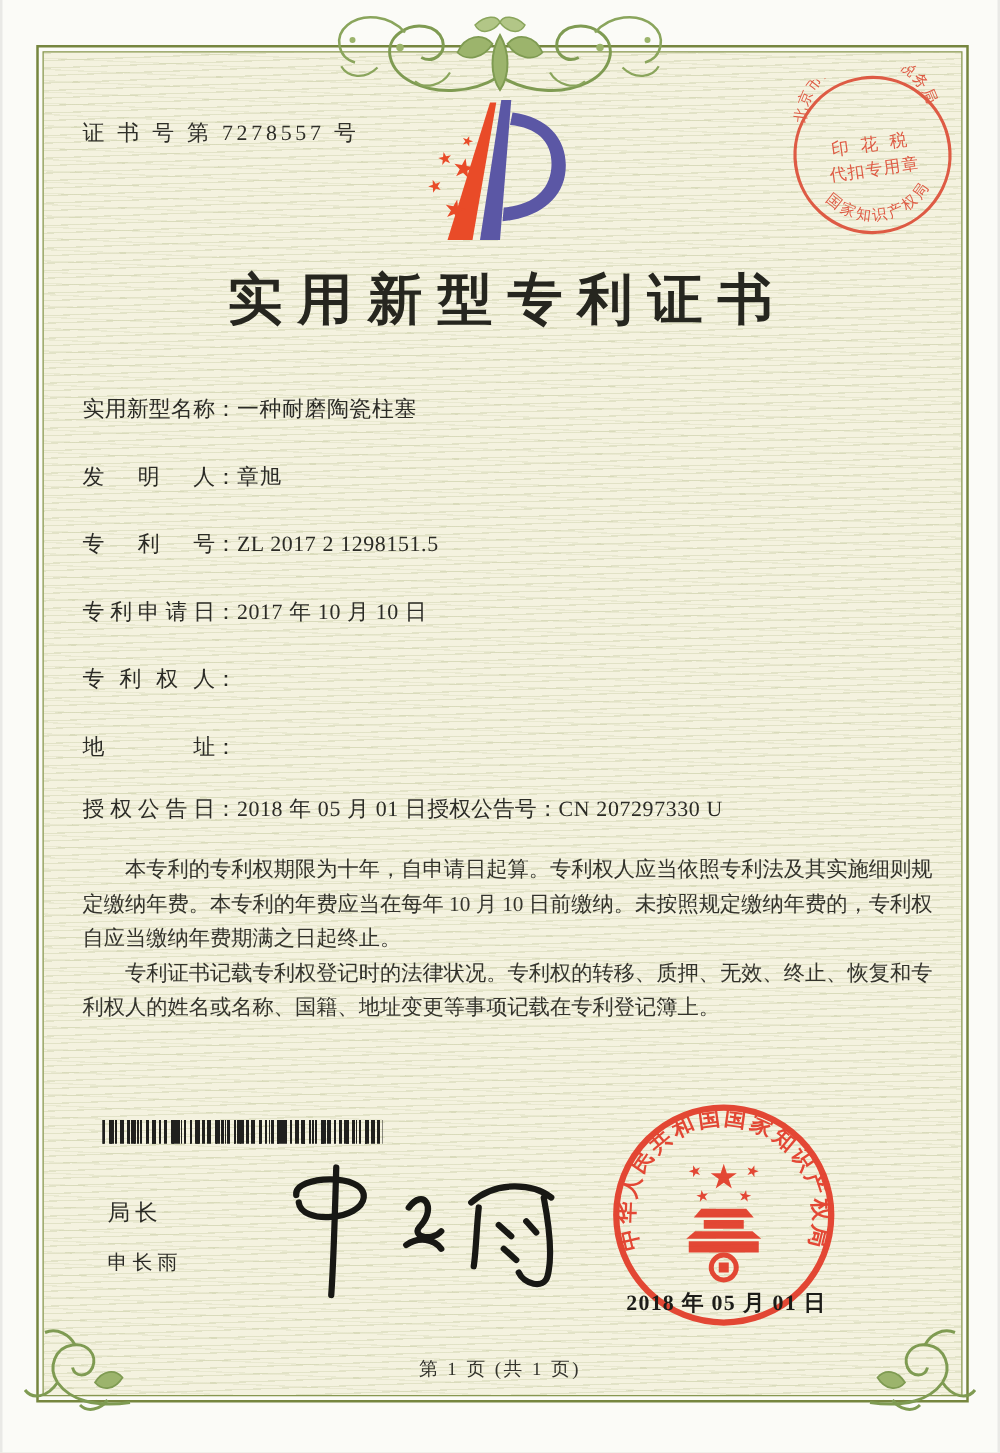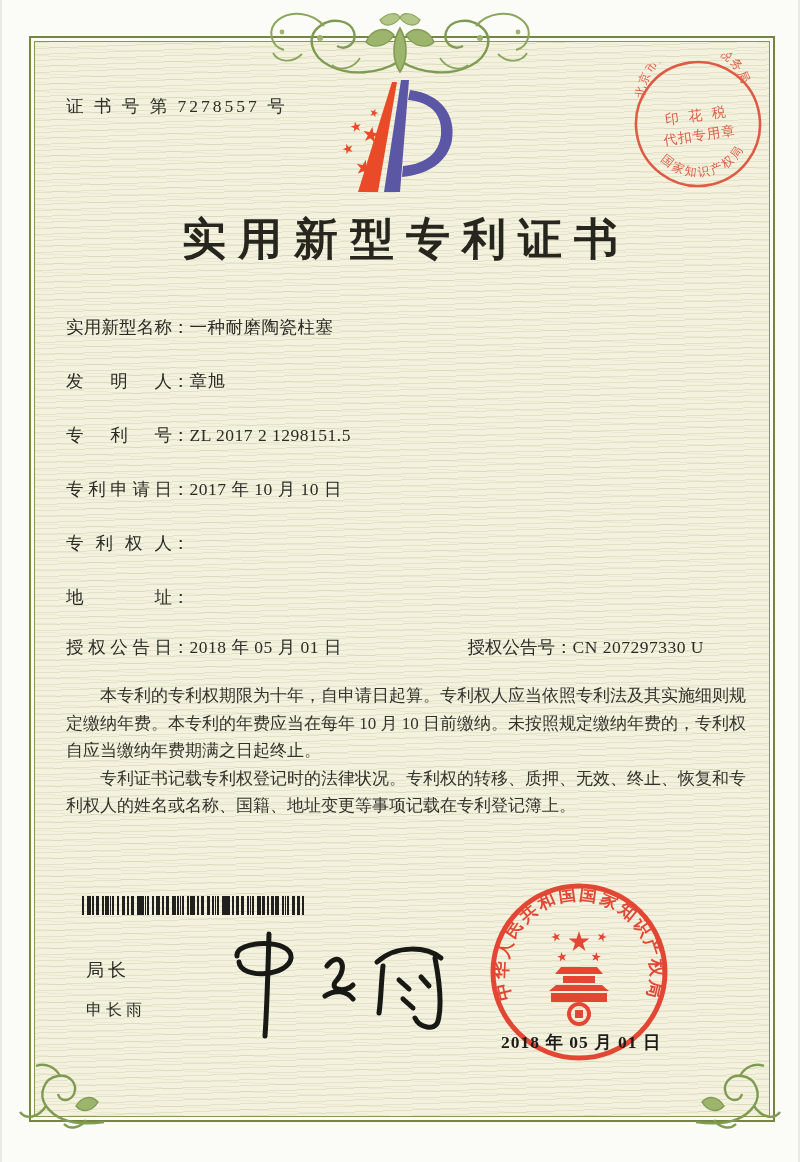--- a/index.html
+++ b/index.html
@@ -41,21 +41,21 @@
   
   .fields { position:absolute; left:64px; top:316px; width:676px; z-index:4; font-size:17.5px; }
   .frow { display:flex; align-items:flex-start; margin-bottom:31px; line-height:23px; }
   .flabel {
     display:inline-block; width:106px; text-align:justify; text-align-last:justify;
     flex:none; white-space:nowrap;
   }
   .fcolon { flex:none; }
   .fvalue { letter-spacing:.5px; }
   .addr-val { max-width:470px; }
-  .grant-row { display:flex; justify-content:space-between; margin-top:-4px; padding-right:38px;gap:16px; }
+  .grant-row { display:flex; margin-top:-4px; padding-right:38px; }
   .grant-item { display:flex; line-height:23px; }
   
   .body-text {
     position:absolute; left:64px; top:682px; width:680px; z-index:4;
     font-size:17px; line-height:27.5px; text-align:justify; color:#33332c;
   }
   .body-text p { text-indent:2em; margin:0; }
   
   .barcode {
     position:absolute; left:80px; top:896px; width:224px; height:19px; z-index:4;
@@ -241,14 +241,15 @@
       <path d="M66,92 L114,92 L108,85 L72,85 Z"></path>
       <rect x="74" y="94" width="32" height="7"></rect>
       <path d="M60,109 L120,109 L113,103 L67,103 Z"></path>
       <rect x="62" y="111" width="56" height="9"></rect>
       <circle cx="90" cy="132" r="10" fill="none" stroke="#e23b28" stroke-width="4"></circle>
       <rect x="86" y="128" width="8" height="8"></rect>
     </g>
   </svg>
   <div class="seal-date">2018 年 05 月 01 日</div>
 
+  <div class="footer">第 1 页 (共 1 页)</div>
 
 </div>
 
 </body></html>

